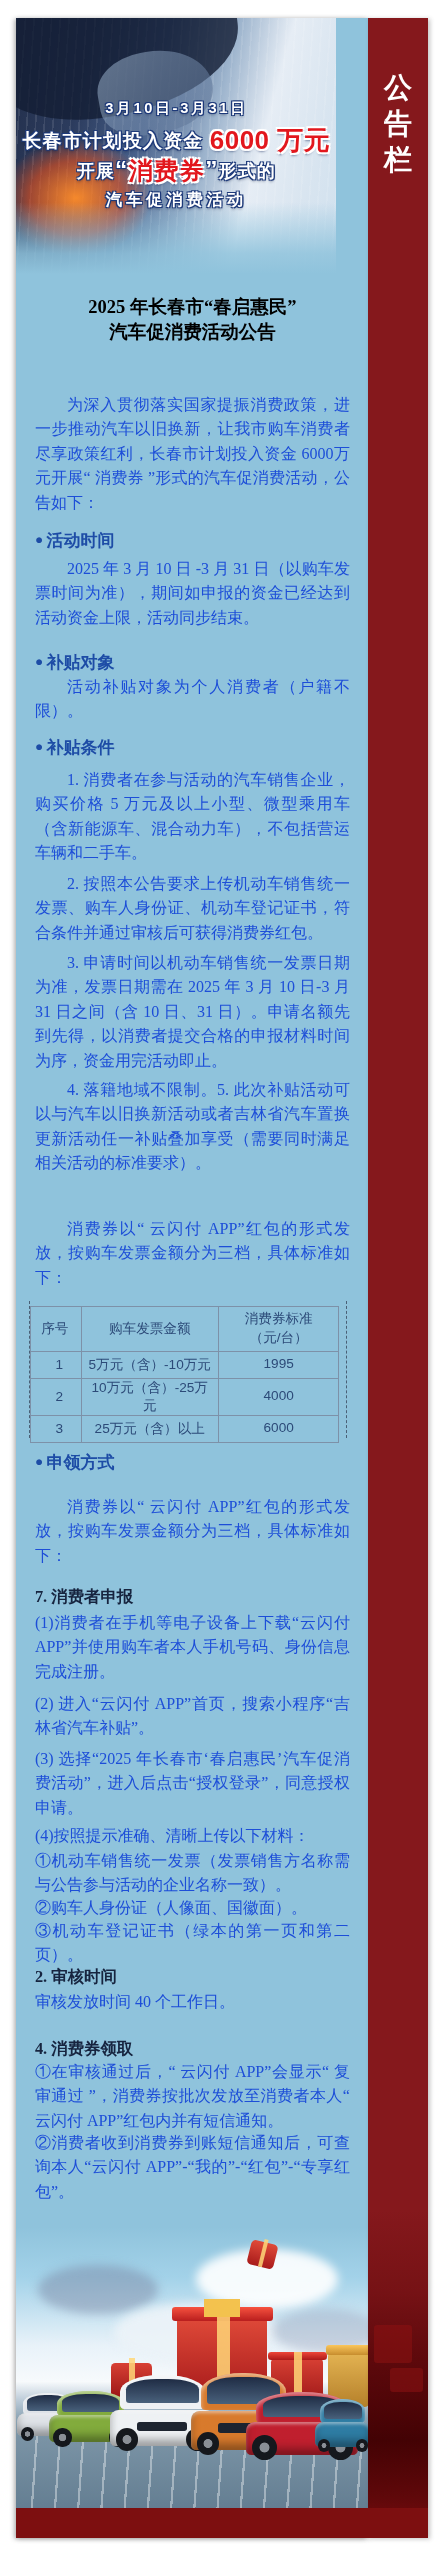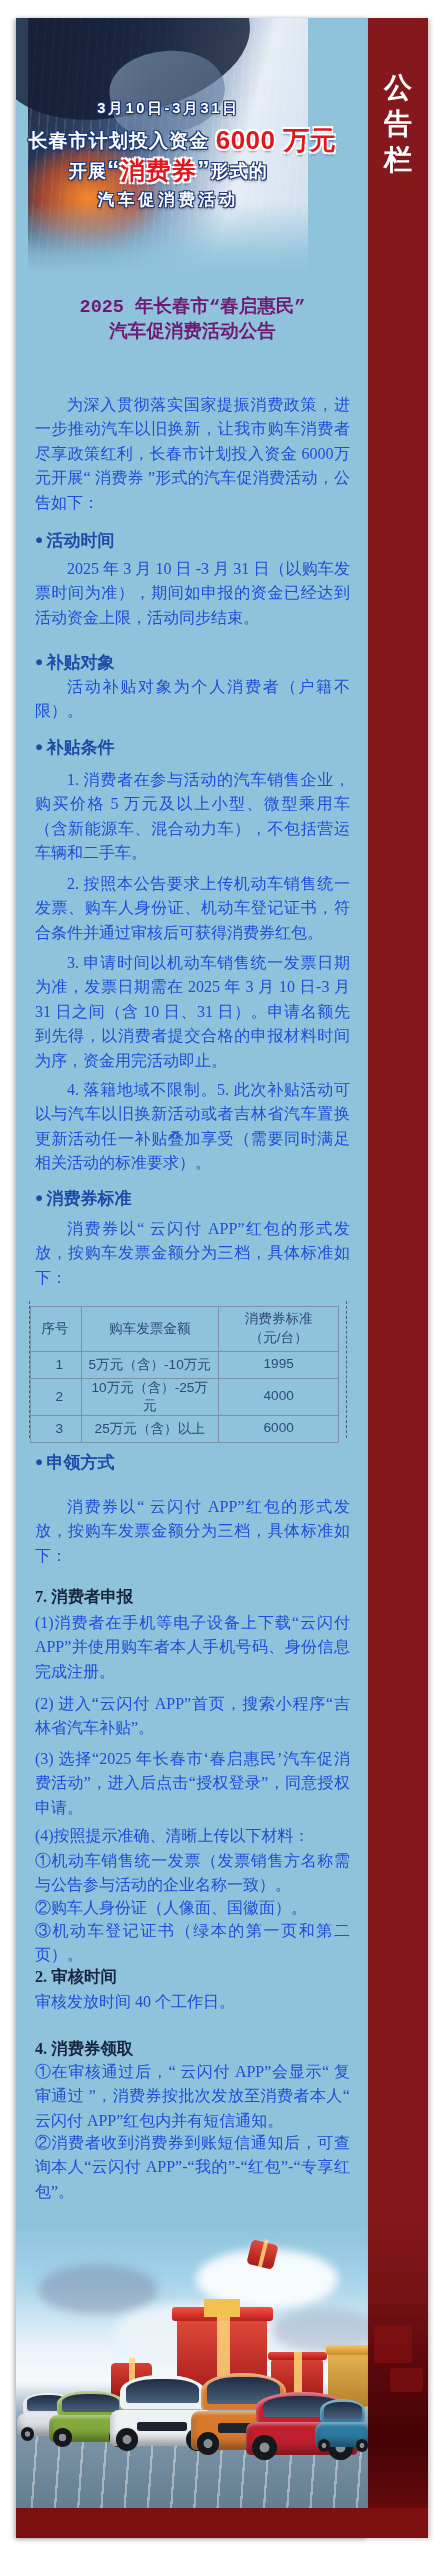--- a/index.html
+++ b/index.html
@@ -2,46 +2,46 @@
 <html style="font-size:8.7px"><head>
 <meta charset="utf-8">
 <style>
   html,body{margin:0;padding:0;background:#fff;}
   .canvas{position:relative;width:442px;height:2576px;background:#ffffff;overflow:hidden;
           font-family:"Liberation Serif","DejaVu Serif",serif;}
   
   .content{position:absolute;left:16.4px;top:17.5px;width:352px;height:2520px;background:#8fc3dc;
            box-shadow:-2.2px 1.1px 4.4px rgba(60,60,60,.35),2.2px 1.1px 4.4px rgba(60,60,60,.25);overflow:hidden;}
   
-  .hero{position:absolute;left:0;top:0;width:280px;height:256px;
+  .hero{position:absolute;left:0;top:0;width:320px;height:256px;
     background:
       linear-gradient(to bottom, rgba(143,195,220,0) 72%, rgba(143,195,220,.85) 92%, #8fc3dc 100%),
       radial-gradient(ellipse 104px 82px at 60px 180px, rgba(255,140,40,.95), rgba(235,80,25,.6) 45%, rgba(235,80,25,0) 72%),
       repeating-linear-gradient(94deg, rgba(255,255,255,.10) 0 1.6px, rgba(255,255,255,0) 1.6px 8.7px),
-      linear-gradient(105deg,#222e4a 0%,#2c3c5e 22%,#47608a 40%,#9db4cd 58%,#e6edf5 72%,#d9e5f0 86%,#cfe0ee 100%); margin-left: 12px;}
+      linear-gradient(105deg,#222e4a 0%,#2c3c5e 22%,#47608a 40%,#9db4cd 58%,#e6edf5 72%,#d9e5f0 86%,#cfe0ee 100%);}
   .hero-roof{position:absolute;left:-27px;top:-33px;width:251px;height:131px;background:#131d33;
     border-radius:0 0 65% 45%;transform:rotate(-7deg);opacity:.8;}
   .hero-window{position:absolute;left:82px;top:33px;width:115px;height:82px;background:linear-gradient(135deg,#9fb6cf,#51688c);
     border-radius:45% 55% 50% 40%;opacity:.55;transform:rotate(-10deg);}
   .hero-line{position:absolute;left:0;right:0;text-align:center;font-family:"Liberation Sans","DejaVu Sans",sans-serif;font-weight:bold;white-space:nowrap;}
   .ol-navy{color:#ffffff;text-shadow:-1.1px -1.1px 0 #1e3a7a,1.1px -1.1px 0 #1e3a7a,-1.1px 1.1px 0 #1e3a7a,1.1px 1.1px 0 #1e3a7a,0 2.2px 2.7px rgba(10,25,60,.45);}
   .ol-red{color:#e2171d;text-shadow:-1.6px -1.6px 0 #ffffff,1.6px -1.6px 0 #ffffff,-1.6px 1.6px 0 #ffffff,1.6px 1.6px 0 #ffffff,0 2.7px 2.2px rgba(20,40,90,.5);}
   .hl1{top:81px;font-size:14.7px;letter-spacing:2.7px;}
   .hl2{top:105px;font-size:19px;letter-spacing:1.1px;}
   .hl2 .big{font-size:26px;vertical-align:-2.2px;letter-spacing:0.5px;}
   .hl3{top:136px;font-size:18px;letter-spacing:1.1px;}
   .hl3 .big{font-size:24.5px;vertical-align:-2.2px;}
   .hl3 .qt{font-size:24.5px;vertical-align:-1.1px;}
   .hl4{top:171px;font-size:16.4px;letter-spacing:3.8px;}
   
   .blk{position:absolute;left:18.5px;width:315px;color:#1d4ed8;font-size:16px;line-height:24.5px;
        text-align:justify;text-justify:inter-ideograph;}
   .indent{text-indent:2em;}
-  .main-title{position:absolute;left:0;width:352px;text-align:center;color:#701a75;
-       font-family:Liberation Mono, monospace;font-weight:bold;font-size:18.5px;line-height:25px;top:277px;}
+  .main-title{position:absolute;left:0;width:352px;text-align:center;color:#000000;
+       font-family:Liberation Serif, serif;font-weight:bold;font-size:18.5px;line-height:25px;top:277px;}
   .sec-head{position:absolute;left:18.5px;width:315px;color:#1d4ca6;font-family:"Liberation Sans","DejaVu Sans",sans-serif;
        font-weight:bold;font-size:17px;line-height:22px;}
   .sec-head .blt{font-size:13.6px;vertical-align:1.6px;margin-right:3.3px;}
   .sub-head{position:absolute;left:18.5px;width:315px;color:#16243f;font-weight:bold;font-size:16.4px;line-height:22px;}
   
   .rail{position:absolute;width:0;height:137px;border-left:1.1px dashed #4a6076;top:1283px;}
   .rail.l{left:12.5px;} .rail.r{left:330px;}
   table.std{position:absolute;left:14px;top:1288px;width:309px;border-collapse:collapse;
        font-family:"Liberation Sans","DejaVu Sans",sans-serif;color:#2c4a78;font-size:13.6px;}
   table.std td,table.std th{border:0.5px solid #7d91a8;font-weight:normal;padding:0 3.3px;}
@@ -126,21 +126,20 @@
 
     <div class="sec-head" style="top:633px"><span class="blt">●</span><span>补贴对象</span></div>
     <div class="blk indent" style="top:657px">活动补贴对象为个人消费者（户籍不限）。</div>
 
     <div class="sec-head" style="top:718px"><span class="blt">●</span><span>补贴条件</span></div>
     <div class="blk indent" style="top:750px">1. 消费者在参与活动的汽车销售企业，购买价格 5 万元及以上小型、微型乘用车（含新能源车、混合动力车），不包括营运车辆和二手车。</div>
     <div class="blk indent" style="top:854px">2. 按照本公告要求上传机动车销售统一发票、购车人身份证、机动车登记证书，符合条件并通过审核后可获得消费券红包。</div>
     <div class="blk indent" style="top:933px">3. 申请时间以机动车销售统一发票日期为准，发票日期需在 2025 年 3 月 10 日-3 月 31 日之间（含 10 日、31 日）。申请名额先到先得，以消费者提交合格的申报材料时间为序，资金用完活动即止。</div>
     <div class="blk indent" style="top:1060px">4. 落籍地域不限制。5. 此次补贴活动可以与汽车以旧换新活动或者吉林省汽车置换更新活动任一补贴叠加享受（需要同时满足相关活动的标准要求）。</div>
 
-    <div class="sec-head" style="top:1169px"><span class="blt">●</span><span>消费券标准</span></div>
     <div class="blk indent" style="top:1199px">消费券以“ 云闪付 APP”红包的形式发放，按购车发票金额分为三档，具体标准如下：</div>
 
     <div class="rail l"></div>
     <div class="rail r"></div>
     <table class="std">
       <tbody>
           <tr>
         <th class="col-no">序号</th>
         <th class="col-amt">购车发票金额</th>
         <th class="col-std">

